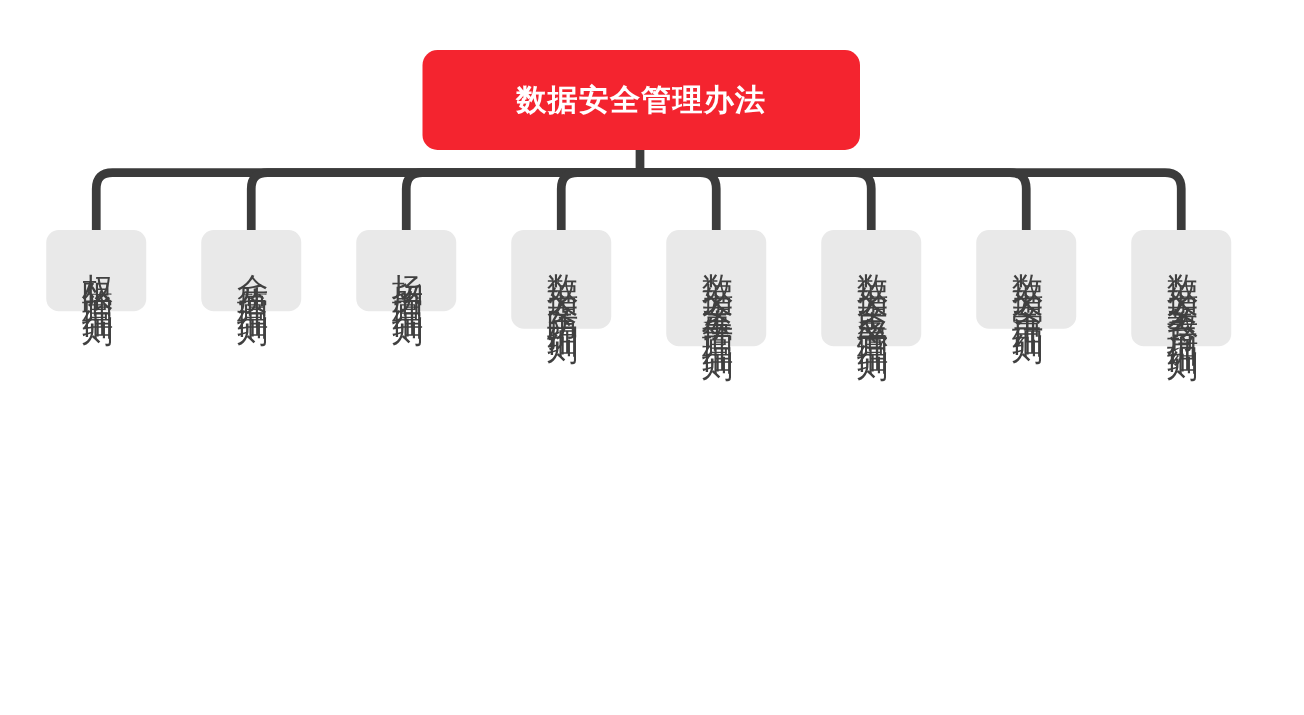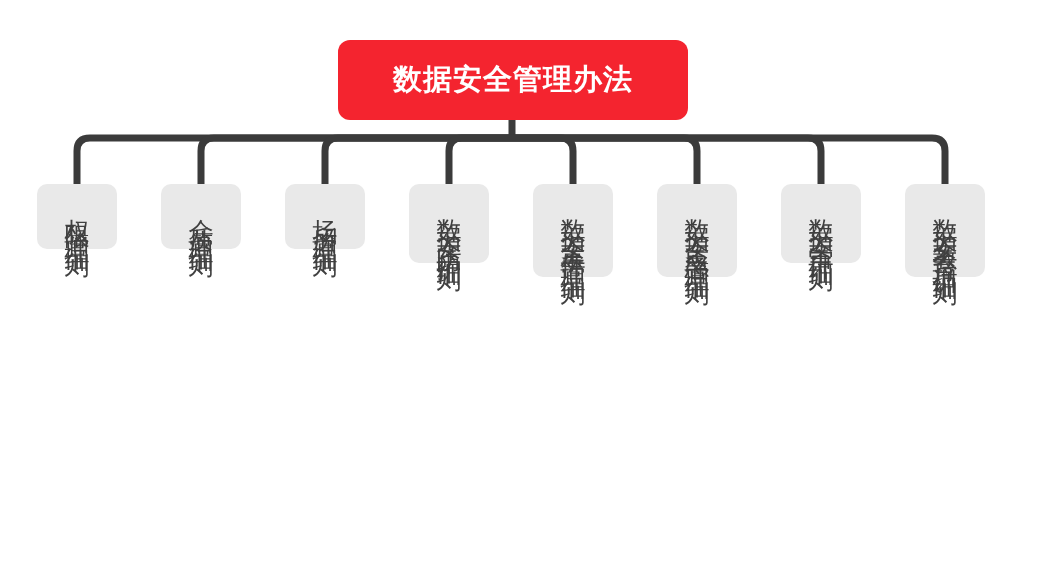--- a/index.html
+++ b/index.html
@@ -28,21 +28,21 @@
     left: 338px;
     top: 40px;
     width: 350px;
     height: 80px;
     background: #F4242F;
     border-radius: 12px;
     display: flex;
     align-items: center;
     justify-content: center;
     color: #ffffff;
-    font-size: 29px;
+    font-size: 24px;
     font-weight: bold;
     letter-spacing: 1px;
     box-sizing: border-box;
     z-index: 2;
   }
   .child-topic {
     position: absolute;
     top: 184px;
     width: 80px;
     background: #E9E9E9;

